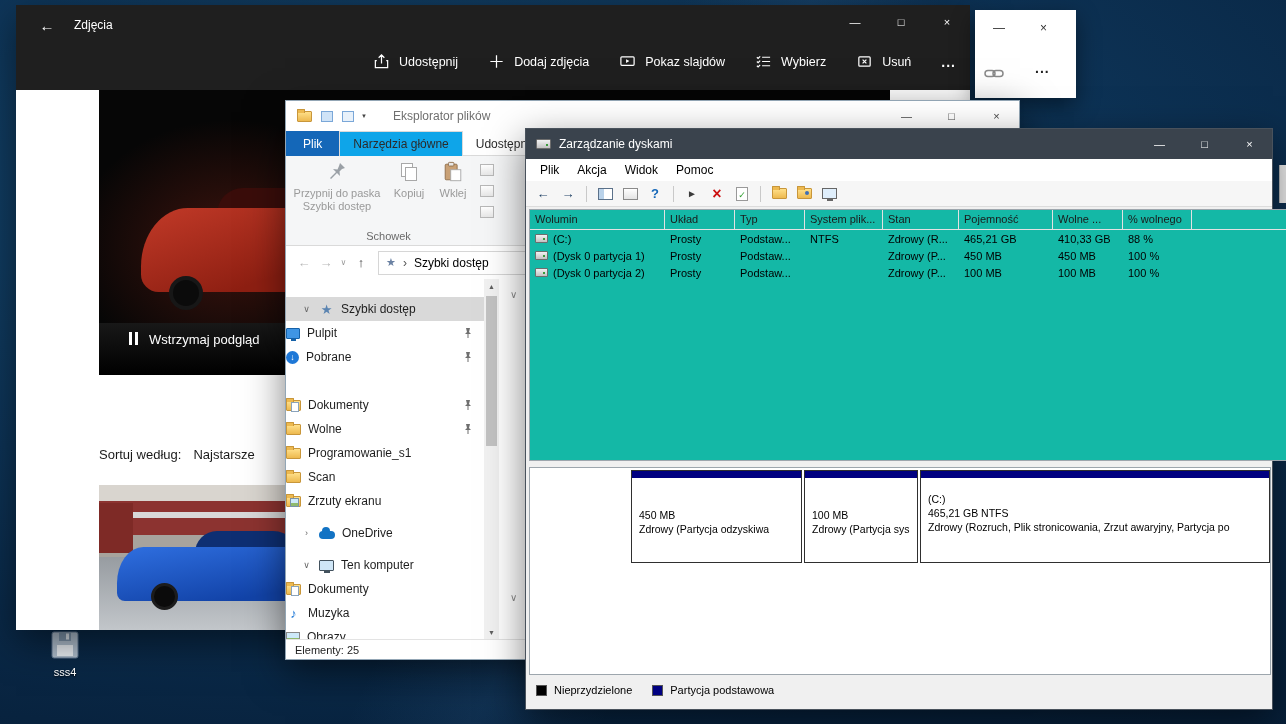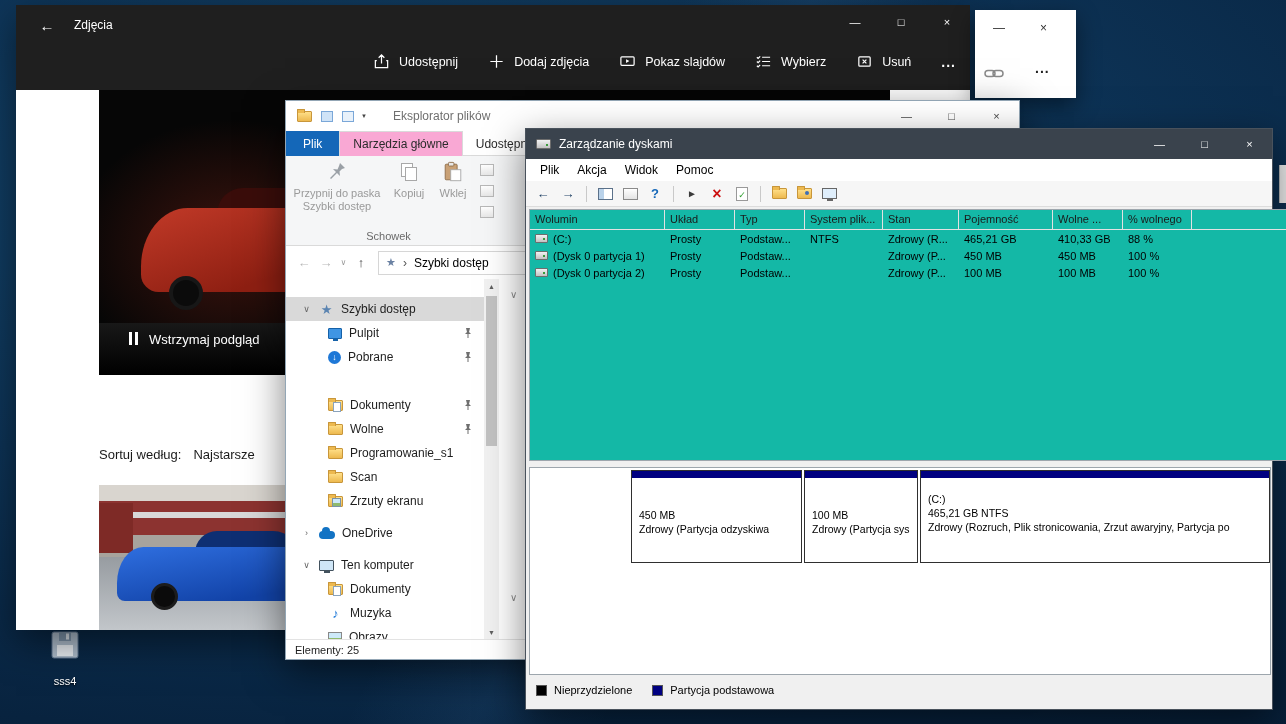--- a/index.html
+++ b/index.html
@@ -5,21 +5,21 @@
   *{margin:0;padding:0;box-sizing:border-box}
   html,body{width:1286px;height:724px;overflow:hidden}
   body{font-family:"Liberation Sans","DejaVu Sans",sans-serif;font-size:12px;color:#000}
 
   
   .desktop{position:relative;width:1286px;height:724px;overflow:hidden;
     background:radial-gradient(140% 110% at 32% 28%, #15486f 0%, #0d3356 38%, #08233f 68%, #051a31 100%)}
   .desktop::after{content:"";position:absolute;inset:0;
     background:linear-gradient(115deg, transparent 42%, rgba(90,150,210,.10) 50%, transparent 58%);pointer-events:none}
   .desk-icon{position:absolute;width:78px;text-align:center;z-index:2}
-  .desk-icon-label{color:#fff;font-size:11px;margin-top:12px;text-shadow:0 1px 2px rgba(0,0,0,.9)}
+  .desk-icon-label{color:#fff;font-size:11px;margin-top:3px;text-shadow:0 1px 2px rgba(0,0,0,.9)}
 
   .win{position:absolute;box-shadow:0 12px 36px rgba(0,0,0,.5)}
   .win-controls{display:flex}
 
   
   .photos-win{left:16px;top:5px;width:954px;height:625px;background:#fff;z-index:10}
   .ph-header{position:absolute;top:0;left:0;right:0;height:85px;background:#1f1f1f}
   .ph-back{position:absolute;left:16px;top:7px;width:30px;height:27px;color:#fff;font-size:15px;line-height:27px;text-align:center}
   .ph-title{position:absolute;left:58px;top:13px;color:#fff;font-size:12px}
   .ph-controls{position:absolute;right:0;top:0;height:33px}
@@ -67,40 +67,40 @@
   .ex-titlebar{position:absolute;top:0;left:0;right:0;height:30px;background:#fff;display:flex;align-items:center}
   .ex-title{margin-left:26px;color:#6f6f6f;font-size:12px}
   .ex-controls{margin-left:auto;height:29px}
   .exc{width:45px;height:29px;display:flex;align-items:center;justify-content:center;color:#444;font-size:11px}
   .qat-ic{width:12px;height:11px;border:1px solid #7aa7d8;background:#cfe3f7;margin-left:9px;flex:none}
   .qat-ic.alt{background:#e8f1fa}
   .qat-arrow{margin-left:7px;font-size:6px;color:#444}
   .ex-tabs{position:absolute;top:30px;left:0;right:0;height:25px;background:#fff;border-bottom:1px solid #dadada;display:flex}
   .ex-tab{height:25px;display:flex;align-items:center;padding:0 13px;font-size:12px;color:#2b2b2b}
   .ex-tab.file{background:#1467b8;color:#fff;padding:0 17px}
-  .ex-tab.active{background:#f9a8d4;border:1px solid #dadada;border-bottom:none}
+  .ex-tab.active{background:#0ea5e9;border:1px solid #dadada;border-bottom:none}
   .ex-ribbon{position:absolute;top:55px;left:0;right:0;height:90px;background:#f5f6f7;border-bottom:1px solid #dadada}
   .rb-big{position:absolute;top:5px;display:flex;flex-direction:column;align-items:center;font-size:11px;color:#9a9a9a;text-align:center}
   .rb-big svg{margin-bottom:4px}
   .rb-line{line-height:13px;white-space:nowrap}
   .rb-smallcol{position:absolute;left:194px;top:8px;display:flex;flex-direction:column;gap:9px}
   .rb-sic{width:14px;height:12px;border:1px solid #b8b8b8;background:linear-gradient(#fff,#e7e7e7)}
   .rb-group-label{position:absolute;left:0;width:205px;bottom:3px;text-align:center;font-size:11px;color:#6a6a6a}
   .ex-nav{position:absolute;top:145px;left:0;right:0;height:33px;background:#fff;display:flex;align-items:center;padding-left:7px}
   .nav-btn{width:22px;text-align:center;font-size:13px;color:#b9b9b9;flex:none}
   .nav-btn.tiny{width:13px;font-size:8px;color:#9a9a9a}
   .nav-btn.up{color:#3a3a3a}
   .ex-address{height:24px;border:1px solid #d6d6d6;flex:1;margin:0 8px 0 6px;display:flex;align-items:center;padding-left:7px;gap:7px;font-size:12px}
   .addr-star{color:#6b82a3;font-size:11px}
   .addr-sep{color:#555}
   .ex-body{position:absolute;left:0;top:178px;width:733px;height:362px;background:#fff;overflow:hidden}
   .sb-item{position:absolute;left:0;width:198px;height:24px;display:flex;align-items:center;gap:7px;font-size:12px;color:#1e1e1e;white-space:nowrap}
   .sb-item.sel{background:#d9d9d9}
   .lvl0{padding-left:15px}
-  .lvl1{padding-left:42px}
+  .lvl1{}
   .sb-exp{width:11px;color:#666;font-size:9px;flex:none;text-align:center}
   .pin-svg{position:absolute;right:11px;top:6px}
   .ex-scroll{position:absolute;left:198px;top:0;width:15px;height:362px;background:#f1f1f1}
   .sc-btn{position:absolute;left:0;width:15px;height:16px;color:#5f5f5f;font-size:7px;text-align:center;line-height:16px}
   .sc-btn.down{bottom:0}
   .sc-thumb{position:absolute;left:2px;top:17px;width:11px;height:150px;background:#c2c2c2}
   .fp-chev{position:absolute;color:#8a8a8a;font-size:10px}
   .ex-status{position:absolute;left:0;right:0;bottom:0;height:20px;background:#fff;border-top:1px solid #e3e3e3;display:flex;align-items:center;padding-left:9px;font-size:11px;color:#1e1e1e}
 
   

